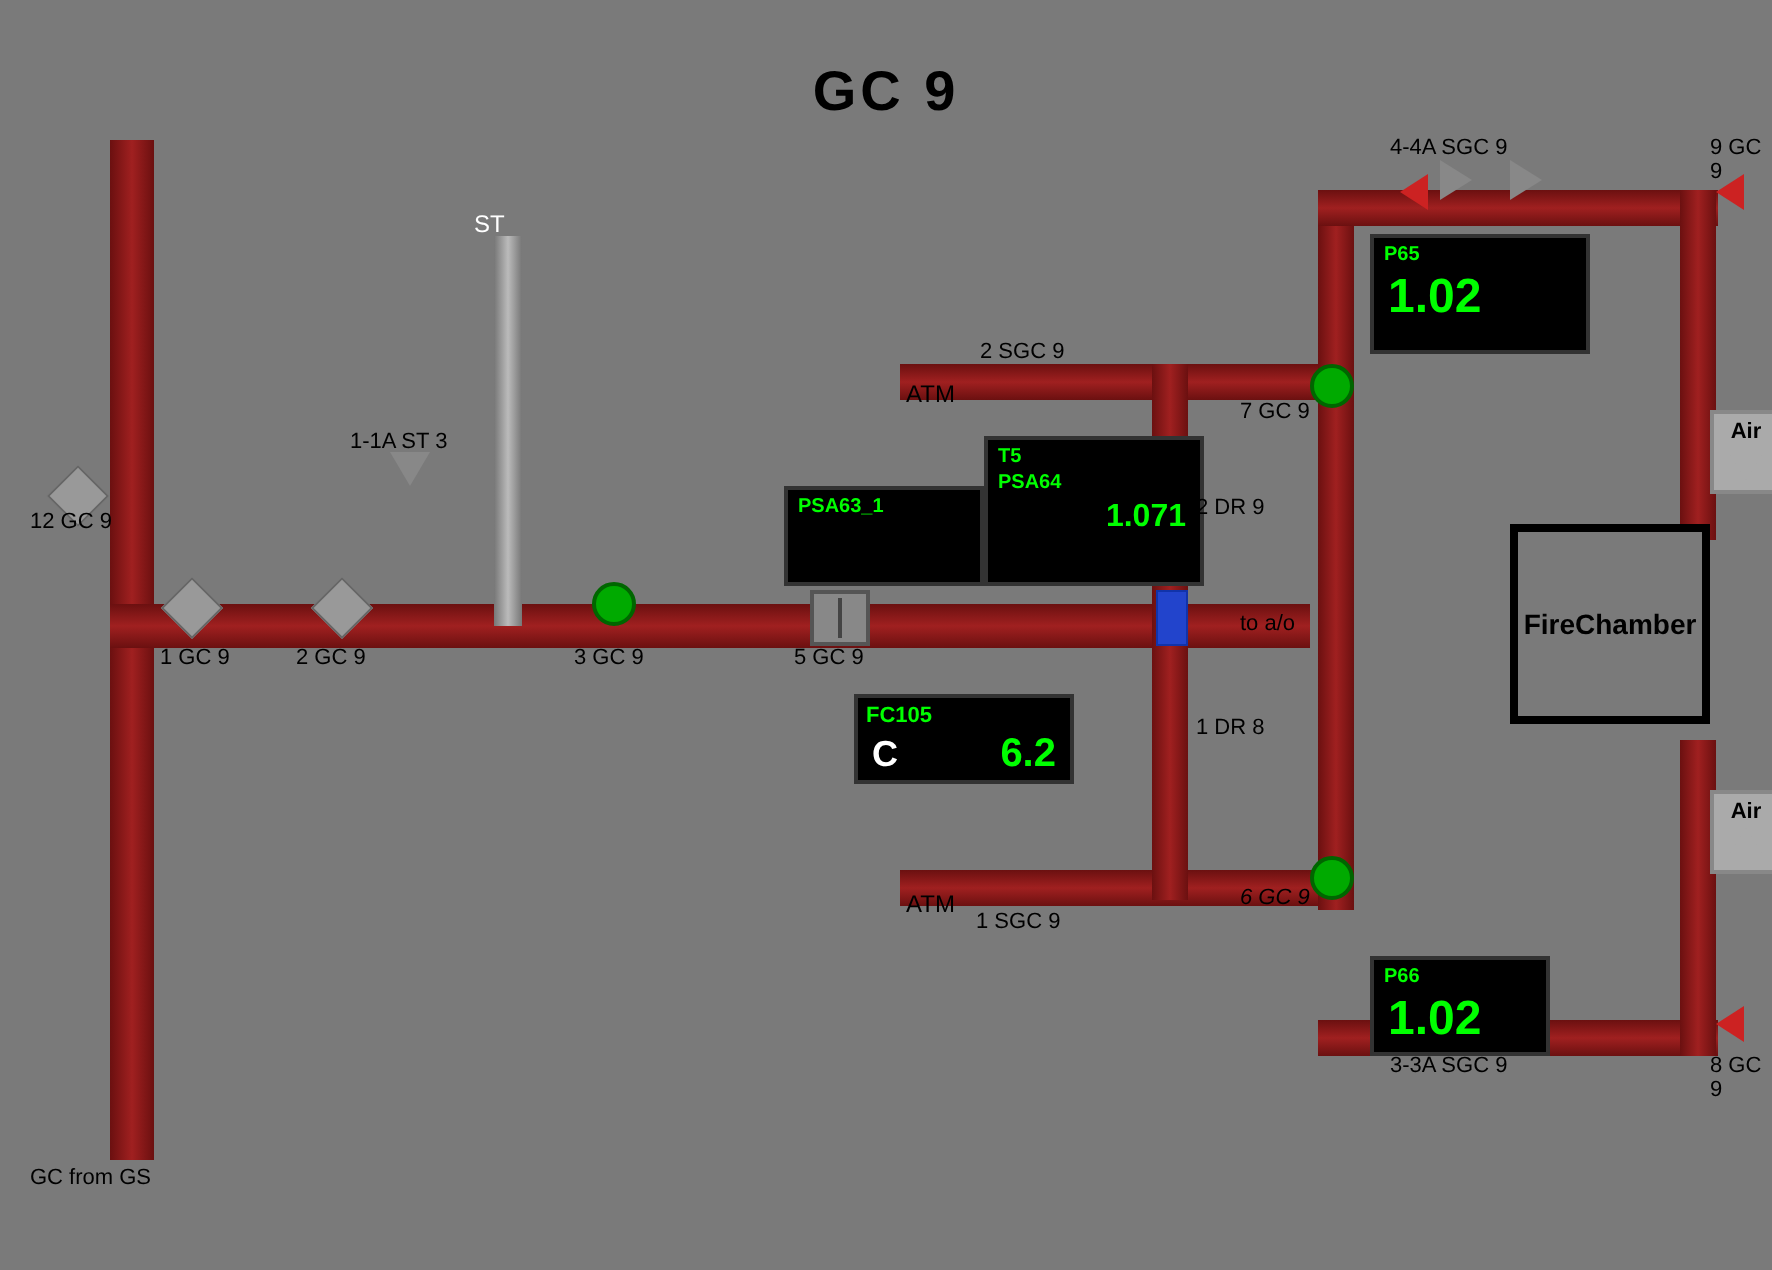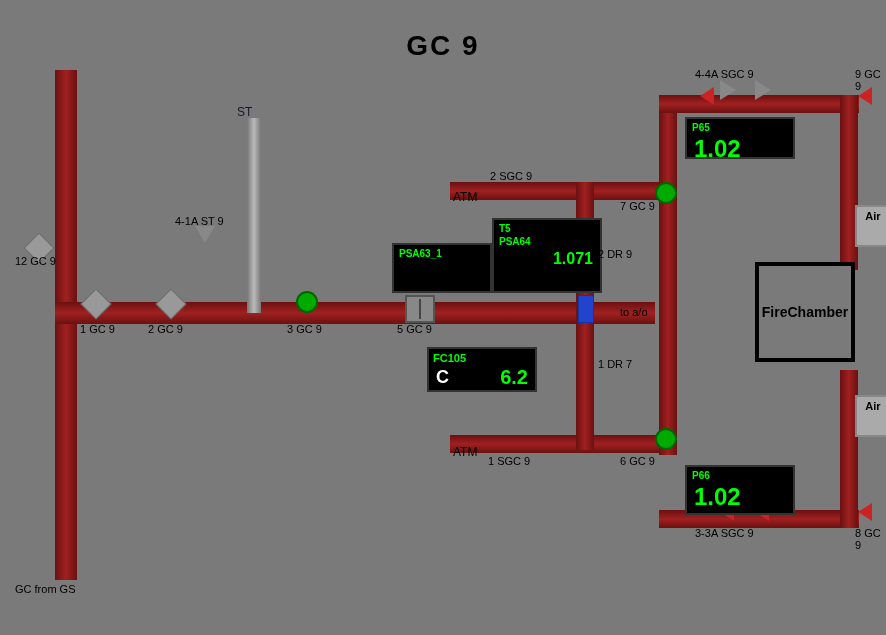--- a/index.html
+++ b/index.html
@@ -56,28 +56,28 @@
       line-height: 1.1;
     }
 
     .display-value-large {
       font-size: 24px;
     }
 
     
     .display-p65 {
       left: 685px; top: 117px;
-      width: 110px; height: 42px;
+      width: 110px; height: 60px;
       padding: 2px;
     }
 
     
     .display-p66 {
-      left: 685px; top: 465px;
-      width: 110px; height: 50px;
+      left: 685px; top: 478px;
+      width: 90px; height: 50px;
       padding: 2px;
     }
 
     
     .display-psa63 {
       left: 392px; top: 243px;
       width: 100px; height: 50px;
       padding: 2px;
     }
 
@@ -210,21 +210,21 @@
 <div class="pipe" style="left:840px;top:95px;width:18px;height:175px;background:linear-gradient(to right,#6b1010,#a02020,#6b1010);"></div>
 
 <div class="pipe" style="left:840px;top:370px;width:18px;height:158px;background:linear-gradient(to right,#6b1010,#a02020,#6b1010);"></div>
 
 <div class="pipe" style="left:576px;top:182px;width:18px;height:135px;background:linear-gradient(to right,#6b1010,#a02020,#6b1010);"></div>
 
 <div class="pipe" style="left:576px;top:315px;width:18px;height:135px;background:linear-gradient(to right,#6b1010,#a02020,#6b1010);"></div>
 
 <div class="pipe" style="left:247px;top:118px;width:14px;height:195px;background:linear-gradient(to right,#777,#bbb,#777);"></div>
 
-<div class="pipe-label" style="left:237px;top:105px;font-size:12px;color:#0f172a;">ST</div>
+<div class="pipe-label" style="left:237px;top:105px;font-size:12px;color:#ffffff;">ST</div>
 
 <div style="position:absolute;left:28px;top:237px;">
   <div style="width:22px;height:22px;background:#999;transform:rotate(45deg);border:1px solid #666;"></div>
 </div>
 
 <div style="position:absolute;left:85px;top:293px;">
   <div style="width:22px;height:22px;background:#999;transform:rotate(45deg);border:1px solid #666;"></div>
 </div>
 
 <div style="position:absolute;left:160px;top:293px;">
@@ -329,29 +329,29 @@
 <div class="pipe-label" style="left:488px;top:455px;">1 SGC 9</div>
 
 <div class="pipe-label" style="left:490px;top:170px;">2 SGC 9</div>
 
 <div class="pipe-label" style="left:620px;top:200px;">7 GC 9</div>
 
 <div class="pipe-label" style="left:695px;top:68px;">4-4A SGC 9</div>
 
 <div class="pipe-label" style="left:855px;top:68px;">9 GC 9</div>
 
-<div class="pipe-label" style="left:620px;top:455px;">6 GC 9</div>
+<div class="pipe-label" style="left:620px;top:443px;font-style:italic;">6 GC 9</div>
 
 <div class="pipe-label" style="left:855px;top:527px;">8 GC 9</div>
 
 <div class="pipe-label" style="left:695px;top:527px;">3-3A SGC 9</div>
 
-<div class="pipe-label" style="left:598px;top:358px;">1 DR 7</div>
+<div class="pipe-label" style="left:598px;top:358px;">1 DR 8</div>
 
 <div class="pipe-label" style="left:598px;top:248px;">2 DR 9</div>
 
-<div class="pipe-label" style="left:175px;top:215px;">4-1A ST 9</div>
+<div class="pipe-label" style="left:175px;top:215px;">1-1A ST 3</div>
 
 <div class="atm-label" style="left:453px;top:190px;">ATM</div>
 
 <div class="atm-label" style="left:453px;top:445px;">ATM</div>
 
 <div class="to-ao" style="left:620px;top:306px;">to a/o</div>
 
 </body></html>

